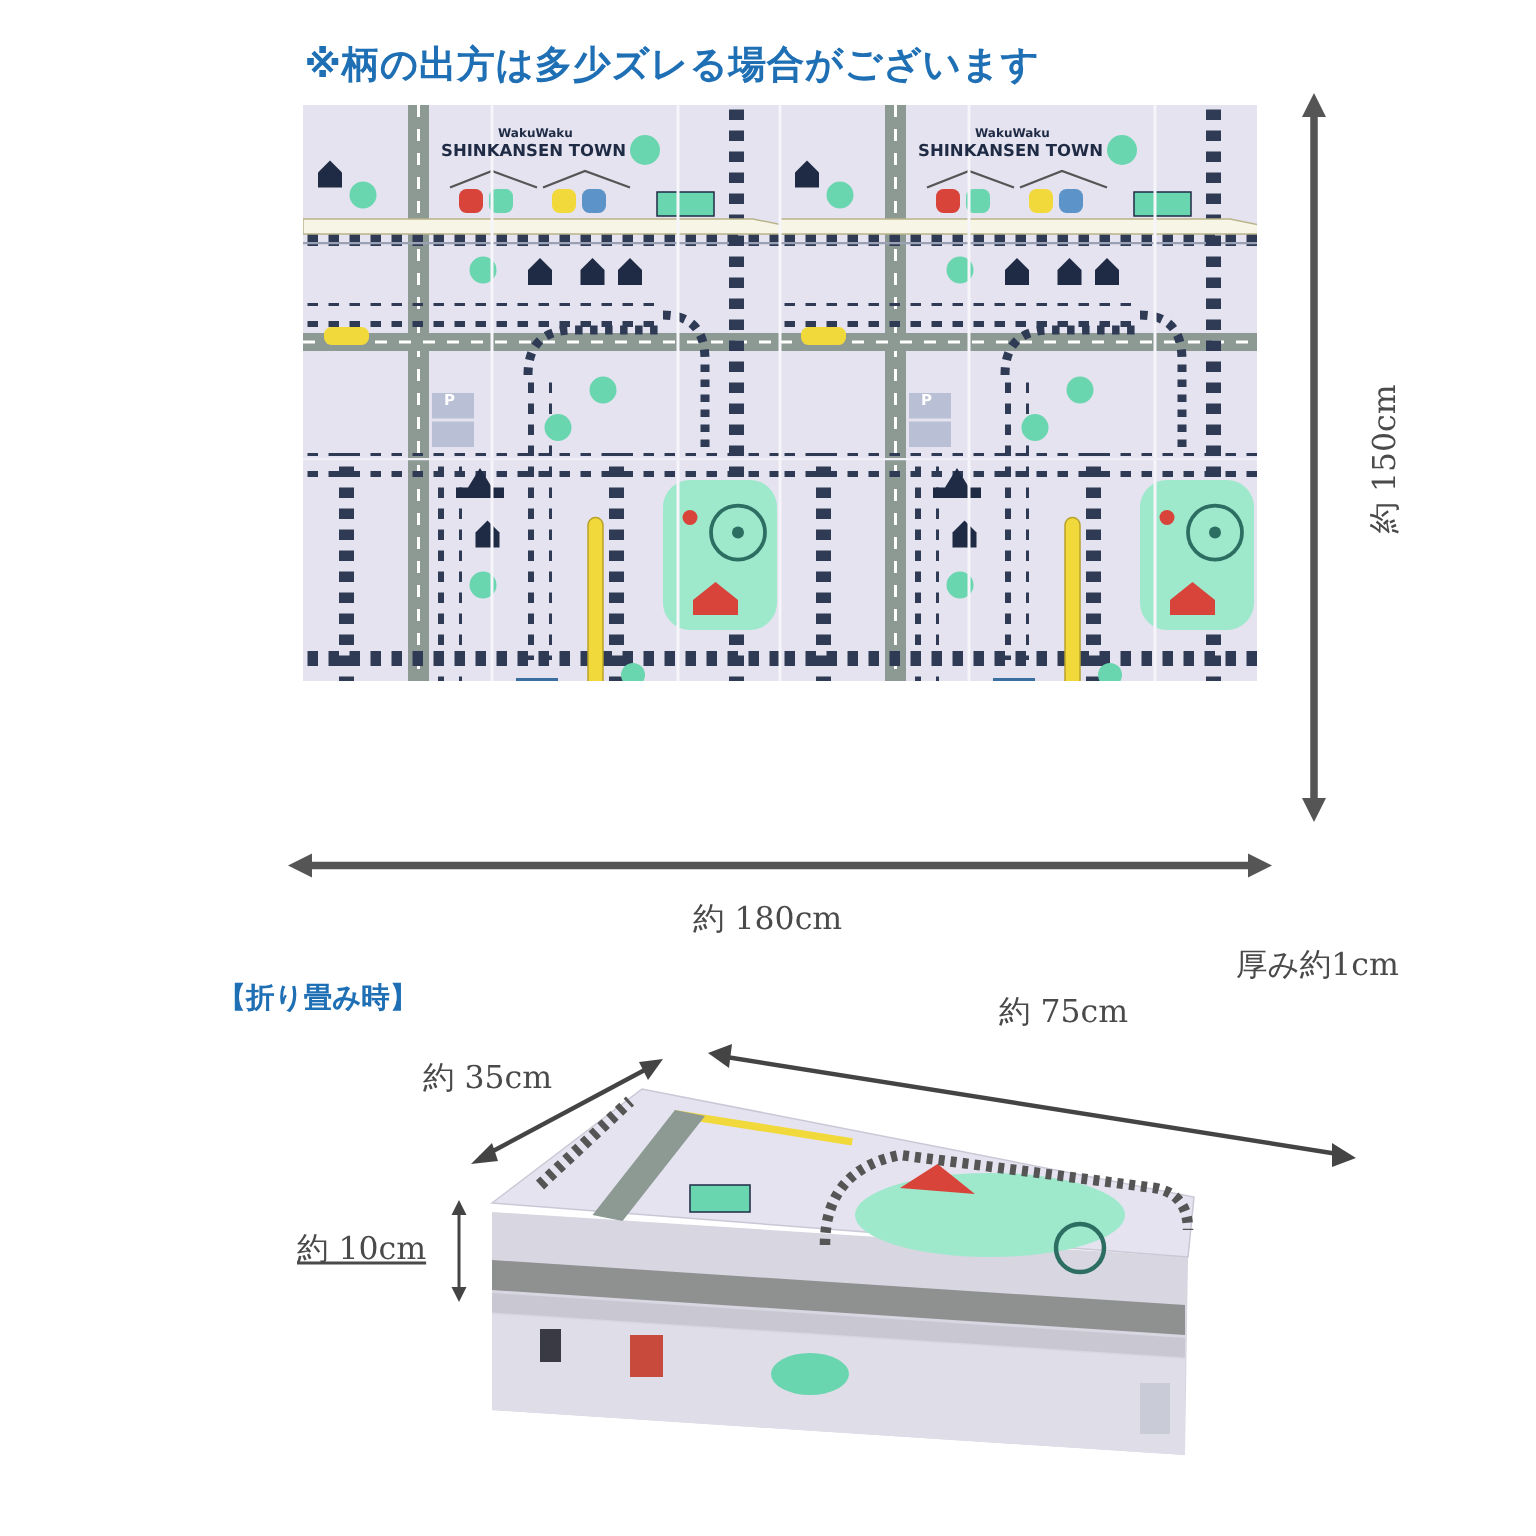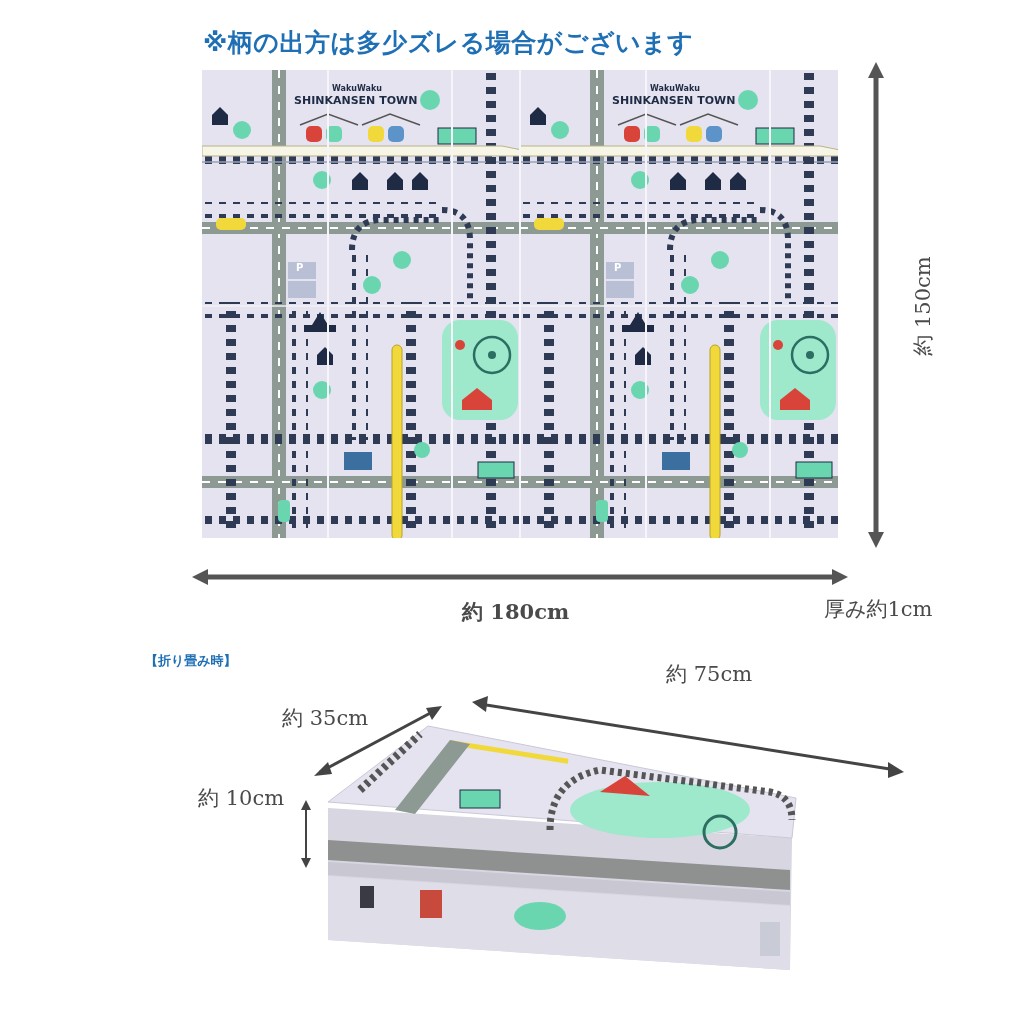--- a/index.html
+++ b/index.html
@@ -1,21 +1,21 @@
 <!DOCTYPE html>
 <html><head>
 <meta charset="utf-8">
 <style>
   html,body{margin:0;padding:0;background:#ffffff;}
   body{width:1024px;height:1024px;position:relative;overflow:hidden;font-family:"DejaVu Sans",sans-serif;}
   .abs{position:absolute;}
   .note{left:203px;top:26px;font-size:25px;font-weight:bold;color:#1f6fb5;letter-spacing:0.5px;white-space:nowrap;}
-  .section-title{left:145px;top:652px;font-size:13px;font-weight:bold;color:#1f6fb5;white-space:nowrap;}
+  .section-title{left:145px;top:652px;font-size:19px;font-weight:bold;color:#1f6fb5;white-space:nowrap;}
   .dim{color:#4a4a4a;font-family:"DejaVu Serif",serif;font-size:21px;white-space:nowrap;}
-  .mat{left:202px;top:70px;width:636px;height:468px;background:#e4e3ef;overflow:hidden;}
+  .mat{left:202px;top:70px;width:636px;height:384px;background:#e4e3ef;overflow:hidden;}
   .mat svg{display:block;}
 </style>
 </head>
 <body>
 
 <div class="abs note">※柄の出方は多少ズレる場合がございます</div>
 
 <div class="abs mat">
   <svg width="636" height="472" viewBox="0 0 636 472" xmlns="http://www.w3.org/2000/svg">
     <defs>
@@ -118,27 +118,27 @@
   <polygon points="14,2 6,18 22,18" fill="#555"></polygon>
   <polygon points="14,488 6,472 22,472" fill="#555"></polygon>
 </svg>
 <div class="abs dim" style="left:868px;top:292px;transform:rotate(-90deg);transform-origin:center;width:110px;text-align:center;">約 150cm</div>
 
 <svg class="abs" style="left:190px;top:565px;" width="660" height="24">
   <line x1="14" y1="12" x2="646" y2="12" stroke="#555" stroke-width="5"></line>
   <polygon points="2,12 18,4 18,20" fill="#555"></polygon>
   <polygon points="658,12 642,4 642,20" fill="#555"></polygon>
 </svg>
-<div class="abs dim" style="left:462px;top:598px;font-weight:bold;">約 180cm</div>
-<div class="abs dim" style="left:824px;top:595px;text-align:right;">厚み約1cm</div>
+<div class="abs dim" style="left:462px;top:598px;">約 180cm</div>
+<div class="abs dim" style="left:824px;top:629px;text-align:right;">厚み約1cm</div>
 
 <div class="abs section-title">【折り畳み時】</div>
 <div class="abs dim" style="left:282px;top:704px;text-align:right;">約 35cm</div>
 <div class="abs dim" style="left:666px;top:660px;text-align:center;">約 75cm</div>
-<div class="abs dim" style="left:198px;top:784px;">約 10cm</div>
+<div class="abs dim" style="left:198px;top:818px;text-decoration:underline;">約 10cm</div>
 
 <svg class="abs" style="left:300px;top:690px;" width="620" height="330">
 
   <line x1="20" y1="82" x2="136" y2="20" stroke="#444" stroke-width="3"></line>
   <polygon points="14,86 28,72 32,84" fill="#444"></polygon>
   <polygon points="142,16 126,18 132,30" fill="#444"></polygon>
 
   <line x1="180" y1="14" x2="596" y2="80" stroke="#444" stroke-width="3"></line>
   <polygon points="172,12 188,6 186,22" fill="#444"></polygon>
   <polygon points="604,82 588,72 588,88" fill="#444"></polygon>

